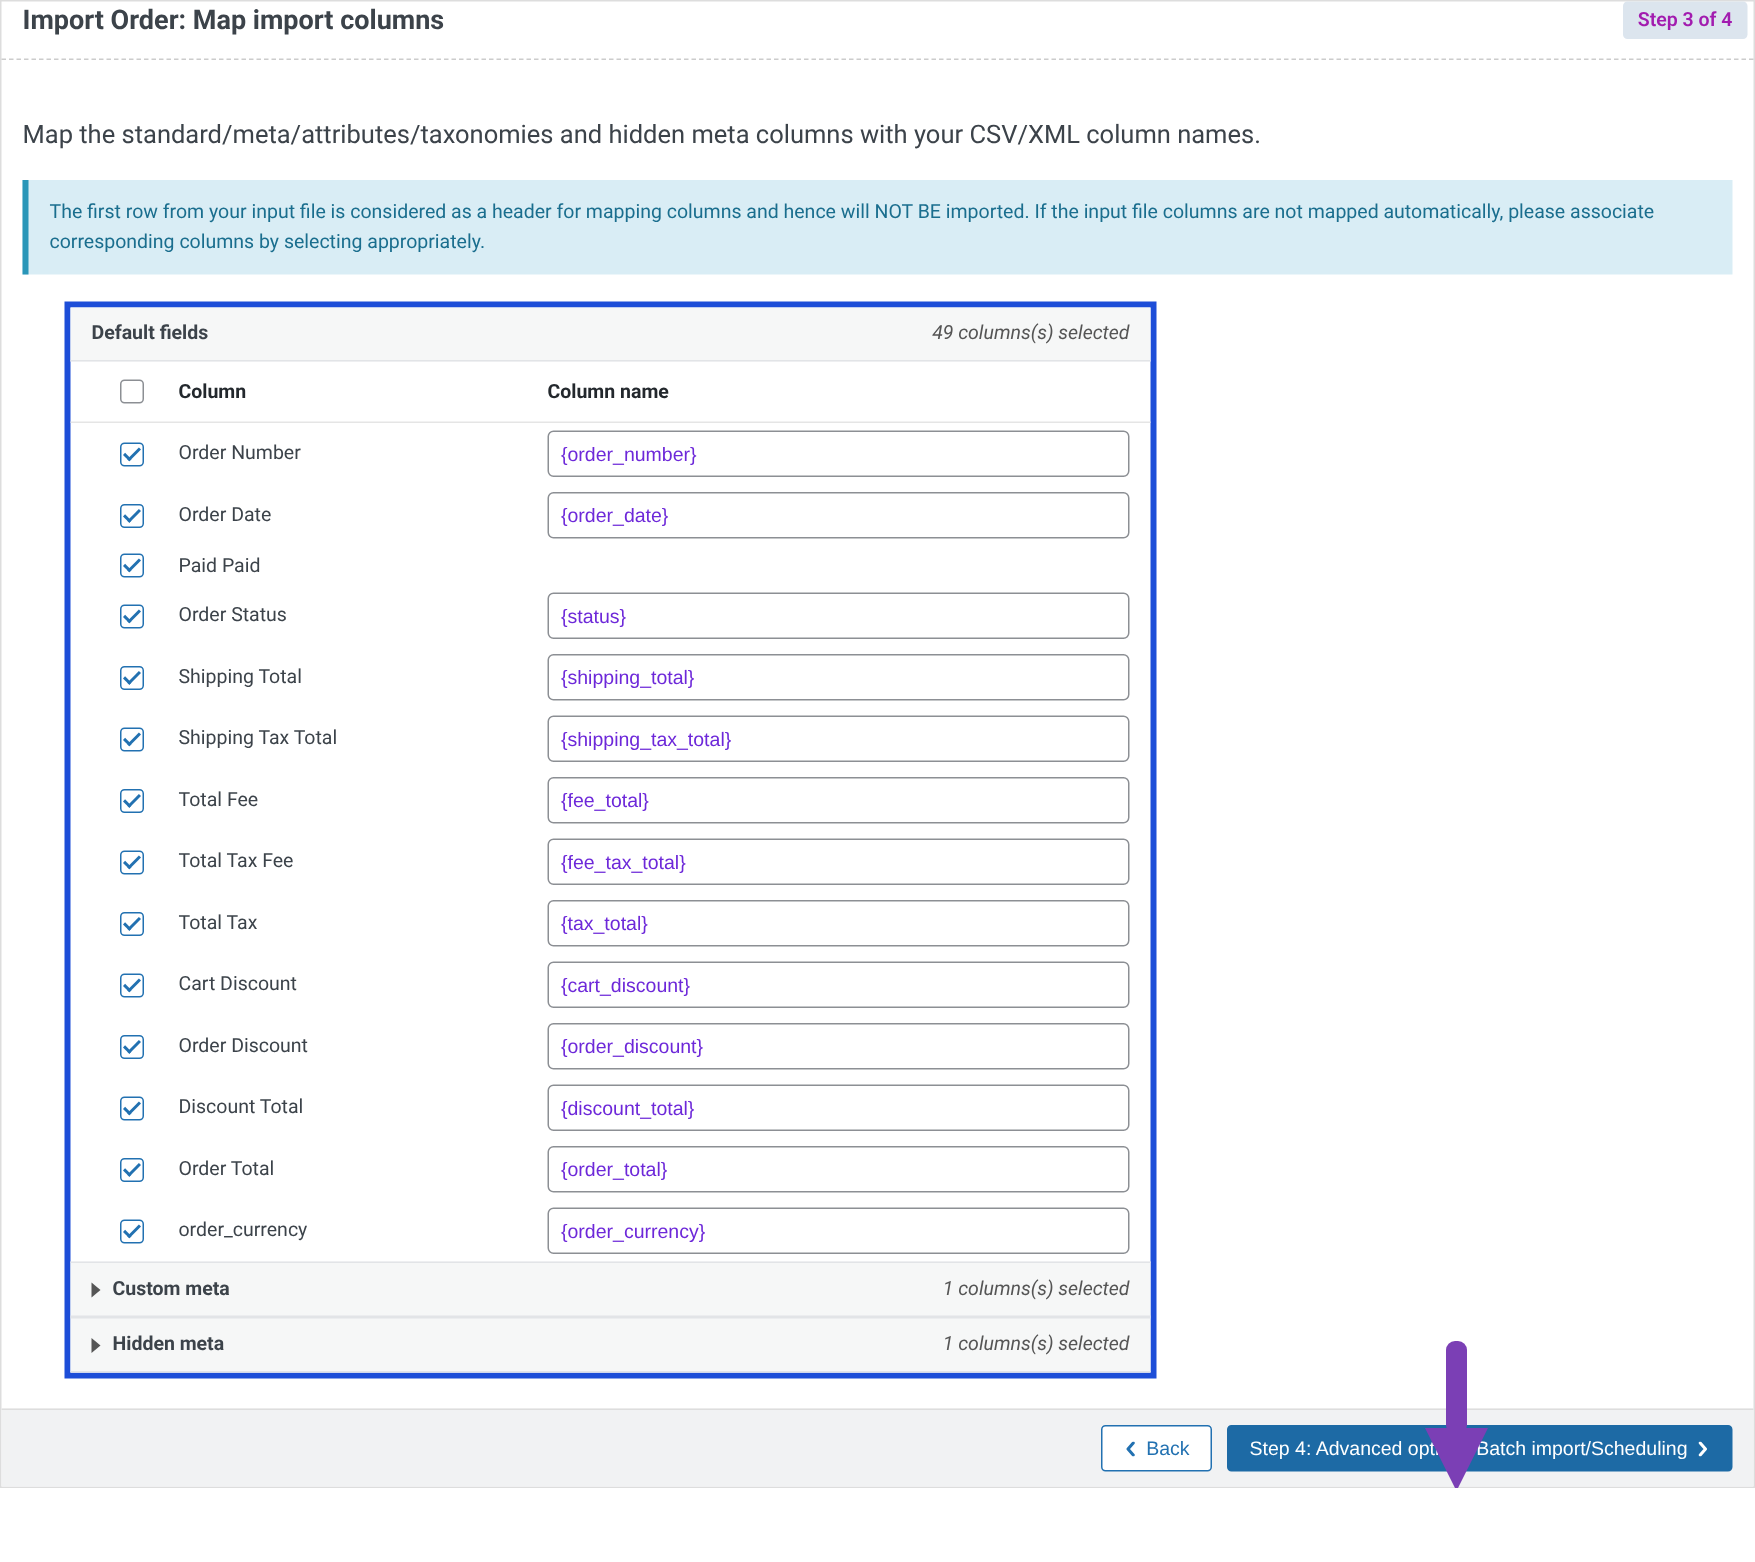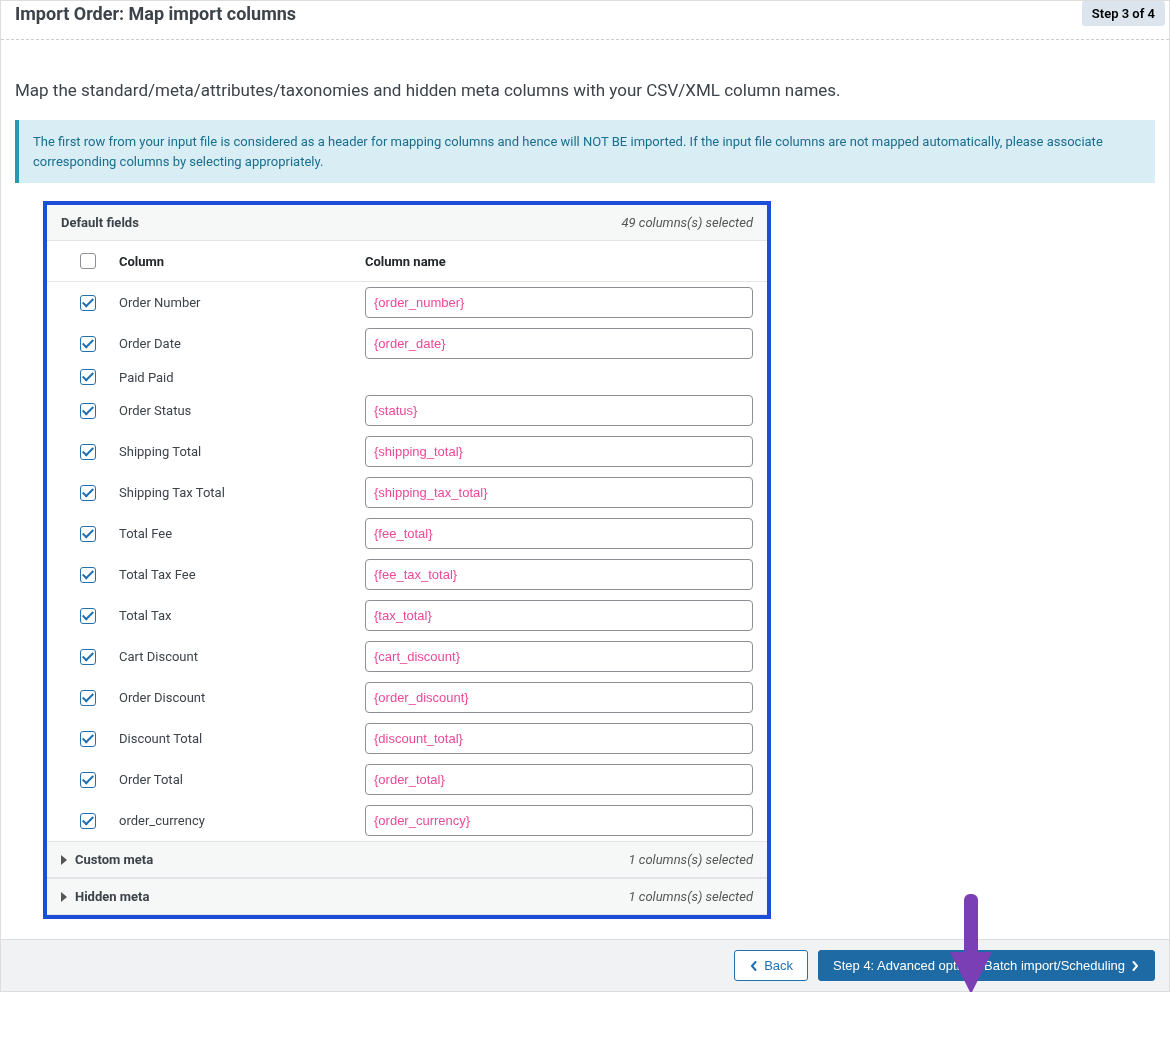--- a/index.html
+++ b/index.html
@@ -21,21 +21,21 @@
   padding: 0 4px 13px 14px;
   border-bottom: 1px dashed #ccc;
 }
 .page-title {
   font-size: 18px;
   font-weight: 700;
   color: #3c434a;
 }
 .step-badge {
   background: #dce5ee;
-  color: #000000;
+  color: #a21caf;
   font-size: 13px;
   font-weight: 600;
   padding: 5px 10px;
   border-radius: 3px;
 }
 .content {
   padding: 40px 14px 20px 14px;
 }
 .desc-text {
   font-size: 17px;
@@ -106,21 +106,21 @@
   font-size: 13px;
   color: #3c434a;
 }
 .row-item input[type="text"] {
   width: 99%;
   padding: 7px 8px;
   border: 1px solid #8c8f94;
   border-radius: 4px;
   font-size: 13px;
   background: #fff;
-  color: #ec4899;
+  color: #6d28d9;
 }
 input[type="checkbox"] {
   appearance: none;
   -webkit-appearance: none;
   width: 16px;
   height: 16px;
   border: 1px solid #8c8f94;
   border-radius: 3px;
   background: #fff;
   position: relative;

